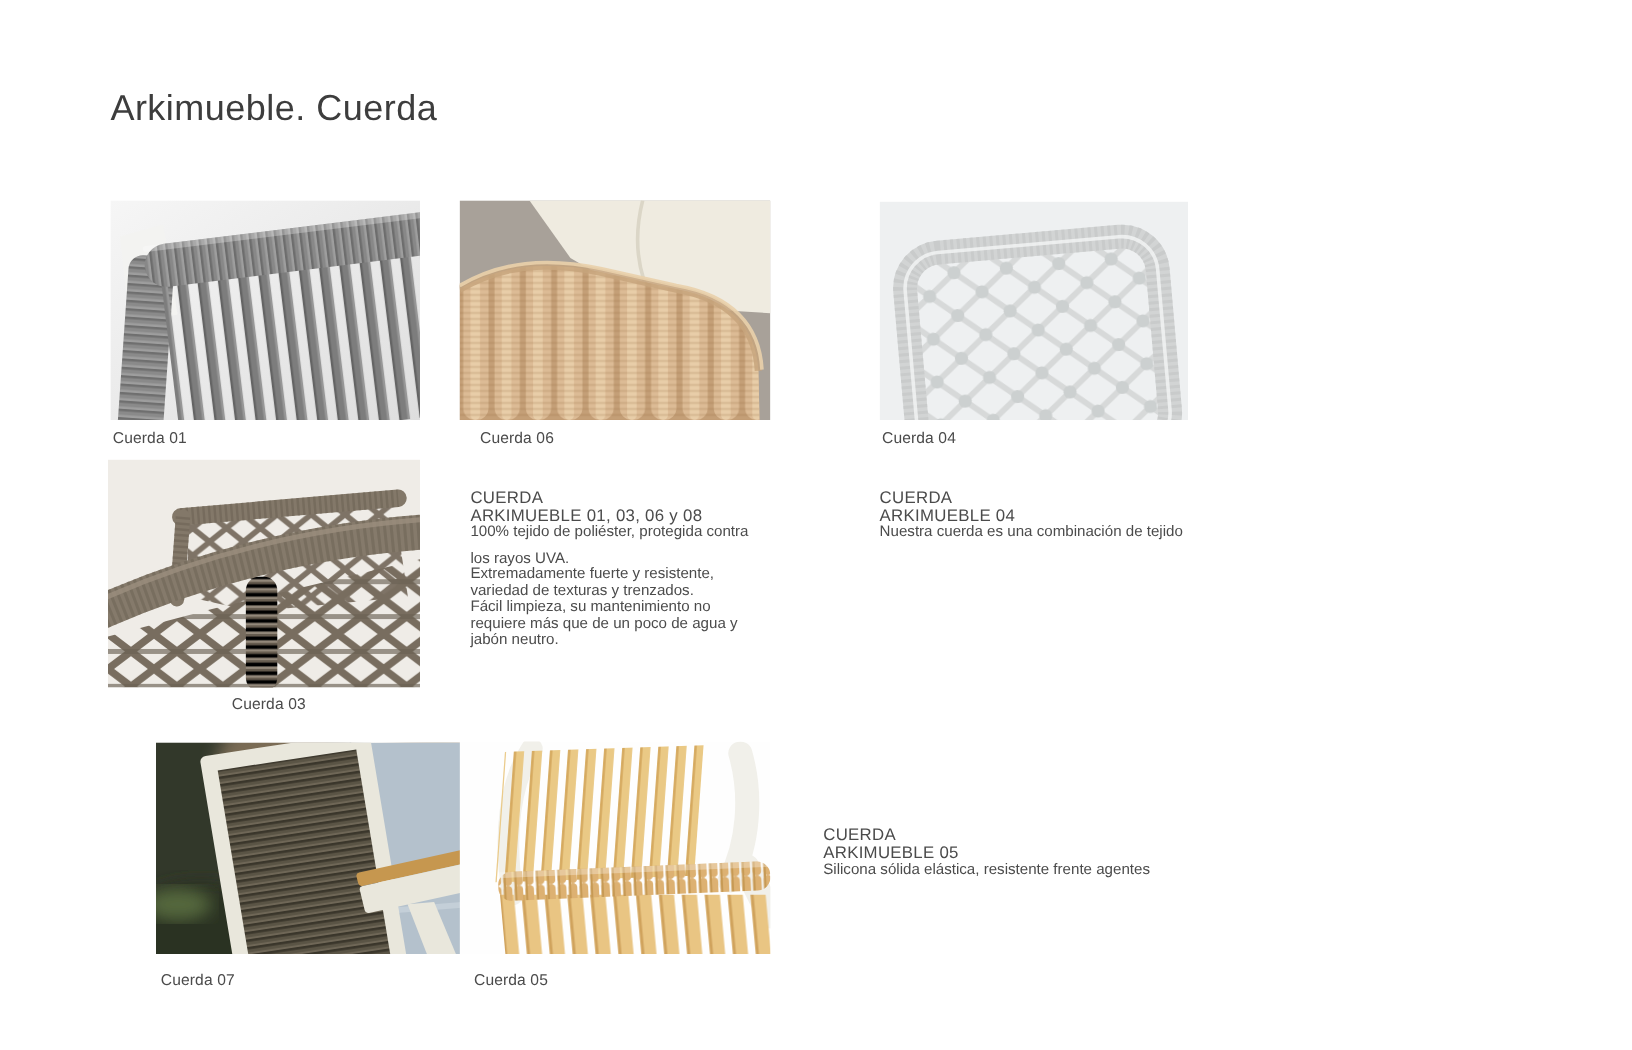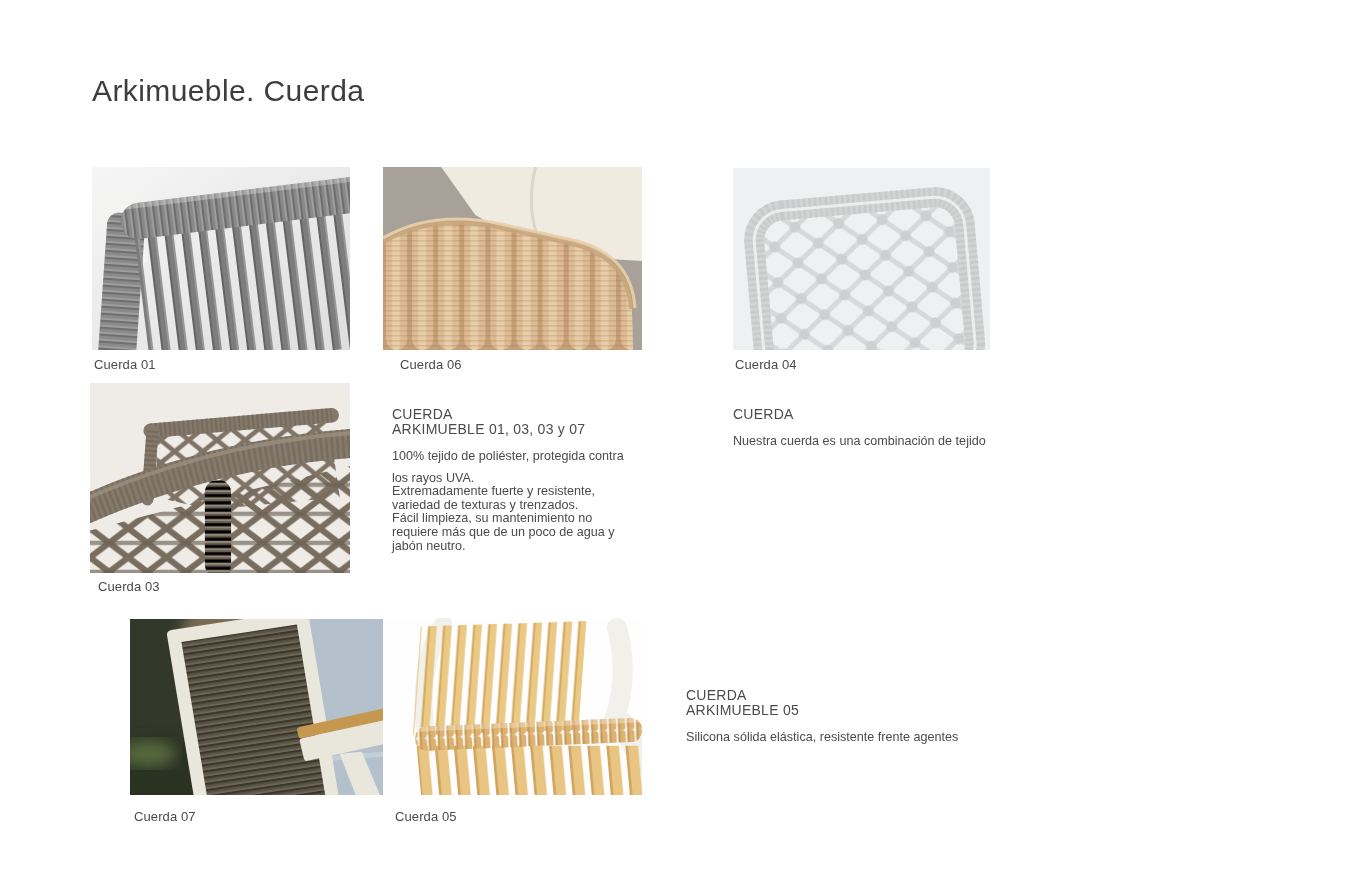--- a/index.html
+++ b/index.html
@@ -12,21 +12,21 @@
     font-size:30px; font-weight:400; color:#3d3d3d; letter-spacing:0.4px;
   }
   figure.product { position:absolute; margin:0; }
   figure.product svg { display:block; }
   figcaption.photo-caption {
     font-size:13px; color:#4b4b4b; letter-spacing:0.1px;
   }
   .textblock { position:absolute; color:#4b4b4b; }
   .sec-heading { font-size:14px; line-height:15px; letter-spacing:0.25px; }
   .textblock p { margin:0; font-size:12.6px; line-height:13.6px; white-space:pre-line; }
-  .textblock p.p1 { margin-top:13px; }
+  .textblock p.p1 { }
   .textblock p.p2 { margin-top:8px; }
 </style>
 </head>
 <body>
 
 <div class="page">
 
   <h1 class="title">Arkimueble. Cuerda</h1>
 
   <figure class="product" style="left:92px; top:167px;">
@@ -146,21 +146,21 @@
       <path d="M60,46 L240,31" stroke="#837869" stroke-width="14" stroke-linecap="round"></path>
       <path d="M60,46 L240,31" stroke="#6e6456" stroke-width="14" stroke-dasharray="2 2.6" opacity="0.6"></path>
       <path d="M62,46 L57,112" stroke="#837869" stroke-width="12" stroke-linecap="round"></path>
       <path d="M62,46 L57,112" stroke="#6e6456" stroke-width="12" stroke-dasharray="2 2.6" opacity="0.6"></path>
       <polygon points="0,142 86,120 258,80 258,183 0,183" fill="url(#s4lat2)"></polygon>
       <rect x="114" y="94" width="26" height="92" rx="11" fill="url(#s4post)"></rect>
       <path d="M-5,122 C60,94 150,66 262,58" stroke="#857a6b" stroke-width="28" fill="none" stroke-linecap="round"></path>
       <path d="M-5,122 C60,94 150,66 262,58" stroke="#6e6455" stroke-width="28" fill="none" stroke-dasharray="2.5 3" opacity="0.55"></path>
       <path d="M-5,112 C60,84 150,56 262,48" stroke="#9b8f7e" stroke-width="4" fill="none" opacity="0.8"></path>
     </svg>
-    <figcaption class="photo-caption" style="margin:6px 0 0 8px;">Cuerda 03</figcaption>
+    <figcaption class="photo-caption" style="margin:6px 0 0 8px;text-align:center;">Cuerda 03</figcaption>
   </figure>
 
   <figure class="product" style="left:90px; top:619px;padding-left:40px;">
     <svg width="260" height="176" viewBox="0 0 258 183" preserveAspectRatio="none">
       <defs>
         <linearGradient id="s5bg" x1="0" y1="0" x2="0" y2="1">
           <stop offset="0" stop-color="#6b6354"></stop>
             <stop offset="1" stop-color="#39392c"></stop>
         </linearGradient>
         <pattern id="s5ropes" width="120" height="6.5" patternUnits="userSpaceOnUse">
@@ -224,34 +224,35 @@
         <rect x="32" y="108" width="226" height="25" rx="11" fill="url(#s6b)"></rect>
         <rect x="32" y="108" width="226" height="5" rx="2.5" fill="rgba(255,255,255,0.3)"></rect>
       </g>
     </svg>
     <figcaption class="photo-caption" style="margin:14px 0 0 12px;">Cuerda 05</figcaption>
   </figure>
 
   <section class="textblock" style="left:392px; top:407px; width:300px;">
     <div class="sec-heading">
       <div>CUERDA</div>
-      <div>ARKIMUEBLE 01, 03, 03 y 07</div>
+      <div>ARKIMUEBLE 01, 03, 06 y 08</div>
     </div>
     <p class="p1">100% tejido de poliéster, protegida contra</p>
     <p class="p2">los rayos UVA.
 Extremadamente fuerte y resistente,
 variedad de texturas y trenzados.
 Fácil limpieza, su mantenimiento no
 requiere más que de un poco de agua y
 jabón neutro.</p>
   </section>
 
   <section class="textblock" style="left:733px; top:407px; width:330px;">
     <div class="sec-heading">
       <div>CUERDA</div>
+      <div>ARKIMUEBLE 04</div>
     </div>
     <p class="p1">Nuestra cuerda es una combinación de tejido</p>
   </section>
 
   <section class="textblock" style="left:686px; top:688px; width:330px;">
     <div class="sec-heading">
       <div>CUERDA</div>
       <div>ARKIMUEBLE 05</div>
     </div>
     <p class="p1">Silicona sólida elástica, resistente frente agentes</p>

